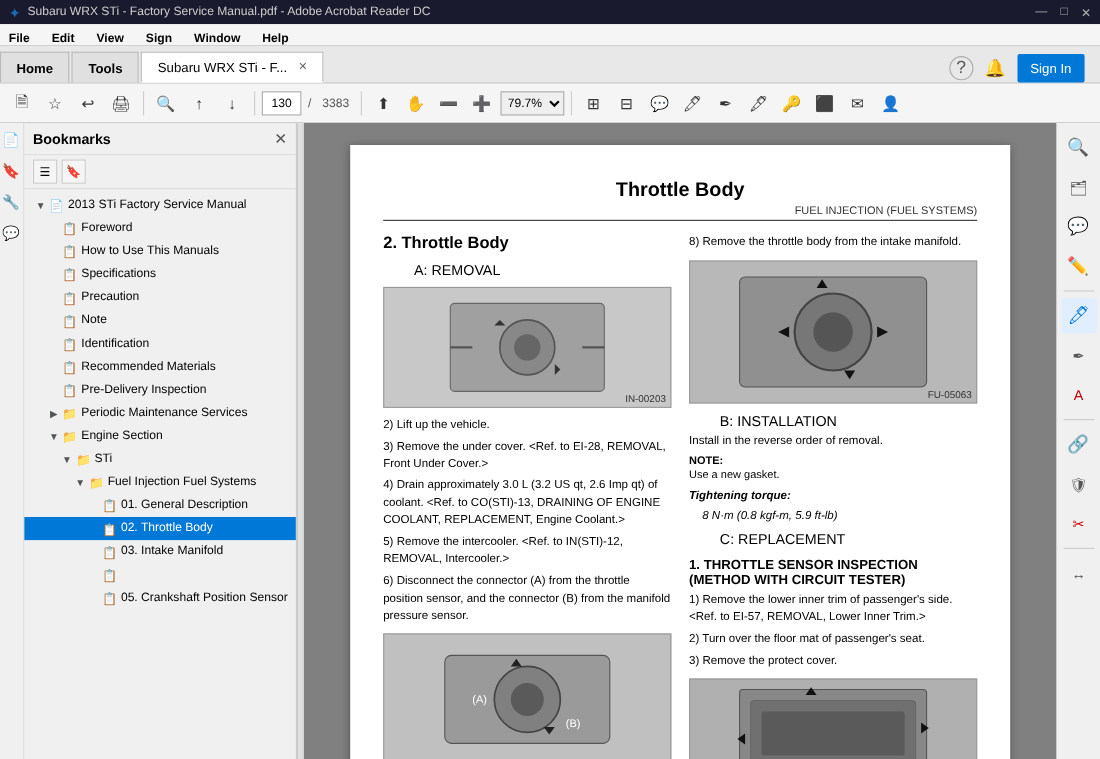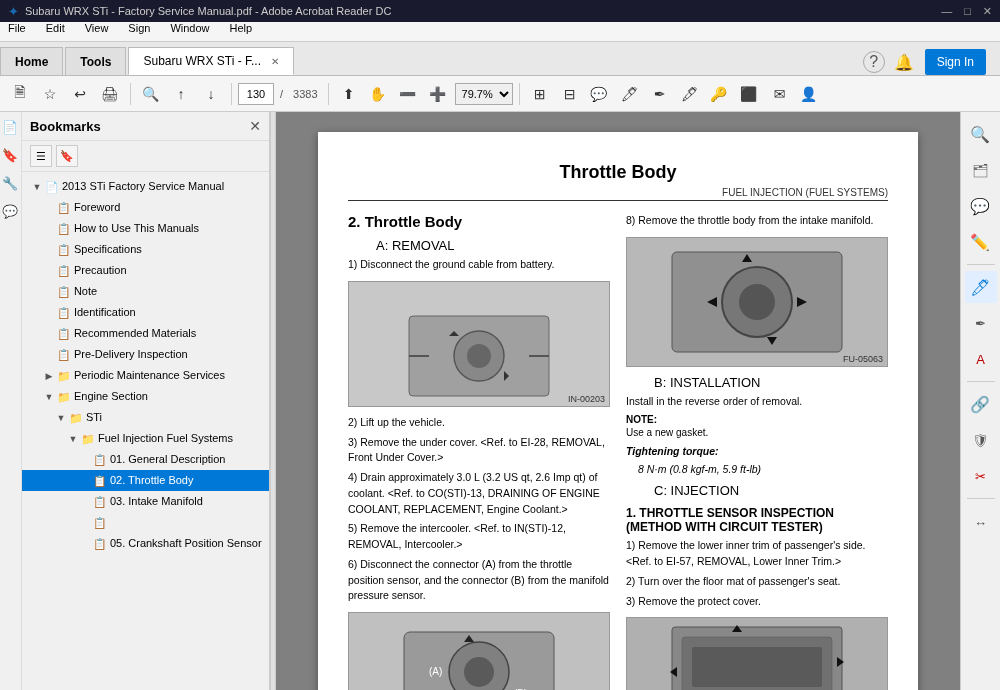--- a/index.html
+++ b/index.html
@@ -5,21 +5,21 @@
     * { box-sizing: border-box; margin: 0; padding: 0; }
     body { font-family: 'Segoe UI', Arial, sans-serif; font-size: 12px; background: #f0f0f0; width: 1000px; height: 690px; overflow: hidden; }
 
     
     .title-bar { background: #1a1a2e; color: #ccc; height: 22px; display: flex; align-items: center; justify-content: space-between; padding: 0 8px; font-size: 11px; }
     .title-bar-left { display: flex; align-items: center; gap: 6px; }
     .title-bar-right { display: flex; gap: 12px; }
     .title-bar-btn { cursor: pointer; color: #aaa; }
 
     
-    .menu-bar { background: #f5f5f5; height: 20px; display: flex; align-items: flex-start; padding: 0 4px; border-bottom: 1px solid #ccc; font-size: 11px; gap: 12px; }
+    .menu-bar { background: #f5f5f5; height: 20px; display: flex; align-items: flex-end; padding: 0 4px; border-bottom: 1px solid #ccc; font-size: 11px; gap: 12px; font-weight: bold; }
     .menu-item { cursor: pointer; padding: 0 4px; }
 
     
     .tab-bar { background: #e8e8e8; height: 34px; display: flex; align-items: flex-end; padding: 0 0 0 0; border-bottom: 1px solid #bbb; }
     .tab { height: 28px; padding: 0 14px; display: flex; align-items: center; gap: 6px; font-size: 12px; cursor: pointer; border: 1px solid #bbb; border-bottom: none; background: #f5f5f5; margin-right: 2px; }
     .tab.home { background: #e0e0e0; font-weight: bold; }
     .tab.tools { background: #e0e0e0; font-weight: bold; }
     .tab.active { background: white; border-bottom: 1px solid white; }
     .tab-close { font-size: 10px; color: #666; cursor: pointer; margin-left: 4px; }
     .tab-bar-right { margin-left: auto; display: flex; align-items: center; padding: 0 10px; gap: 10px; }
@@ -286,23 +286,22 @@
   <div class="pdf-area">
     <div class="pdf-page">
       <div class="pdf-header">Throttle Body</div>
       <div class="pdf-section-header">FUEL INJECTION (FUEL SYSTEMS)</div>
 
       <div class="pdf-two-col">
 
         <div class="pdf-left-col">
           <div class="pdf-h2">2.  Throttle Body</div>
           <div class="pdf-h3">A:  REMOVAL</div>
-          <div class="pdf-p">1) Disconnect the ground cable from battery.</div>
-
-          <div class="pdf-figure" style="height:126px; background:#c8c8c8;align-items:flex-end;">
+
+          <div class="pdf-figure" style="height:110px; background:#c8c8c8;">
             <svg width="180" height="100">
               <rect x="20" y="10" width="140" height="80" rx="4" fill="#a0a0a0" stroke="#666" stroke-width="1"></rect>
               <circle cx="90" cy="50" r="25" fill="#888" stroke="#555" stroke-width="1.5"></circle>
               <circle cx="90" cy="50" r="12" fill="#666"></circle>
               <line x1="20" y1="50" x2="40" y2="50" stroke="#555" stroke-width="2"></line>
               <line x1="140" y1="50" x2="160" y2="50" stroke="#555" stroke-width="2"></line>
               <polygon points="60,30 65,25 70,30" fill="#333"></polygon>
               <polygon points="115,65 120,70 115,75" fill="#333"></polygon>
             </svg>
             <span class="pdf-figure-label">IN-00203</span>
@@ -347,21 +346,21 @@
 
           <div class="pdf-h3">B:  INSTALLATION</div>
           <div class="pdf-p">Install in the reverse order of removal.</div>
           <div class="pdf-note"><strong>NOTE:</strong></div>
           <div class="pdf-note">Use a new gasket.</div>
           <div class="pdf-p" style="margin-top:6px;">
             <em><strong>Tightening torque:</strong></em>
           </div>
           <div class="pdf-italic-bold" style="padding-left:12px;">8 N·m (0.8 kgf-m, 5.9 ft-lb)</div>
 
-          <div class="pdf-h3">C:  INJECTION</div>
+          <div class="pdf-h3">C:  REPLACEMENT</div>
           <div class="pdf-h4">1.  THROTTLE SENSOR INSPECTION (METHOD WITH CIRCUIT TESTER)</div>
           <div class="pdf-p">1) Remove the lower inner trim of passenger's side. &lt;Ref. to EI-57, REMOVAL, Lower Inner Trim.&gt;</div>
           <div class="pdf-p">2) Turn over the floor mat of passenger's seat.</div>
           <div class="pdf-p">3) Remove the protect cover.</div>
 
           <div class="pdf-figure" style="height:100px; background:#b0b0b0;">
             <svg width="190" height="90">
               <rect x="10" y="5" width="170" height="80" rx="3" fill="#888" stroke="#555" stroke-width="1"></rect>
               <rect x="20" y="15" width="150" height="60" rx="3" fill="#707070" stroke="#555" stroke-width="0.5"></rect>
               <rect x="30" y="25" width="130" height="40" rx="2" fill="#5a5a5a"></rect>

